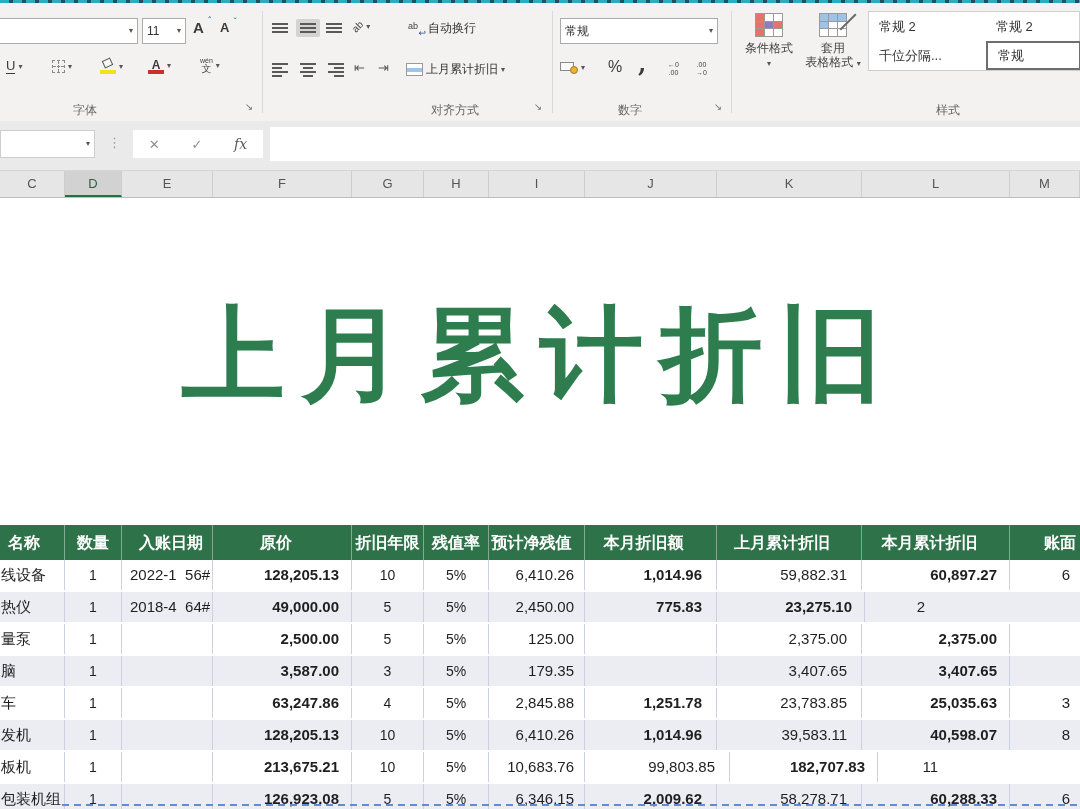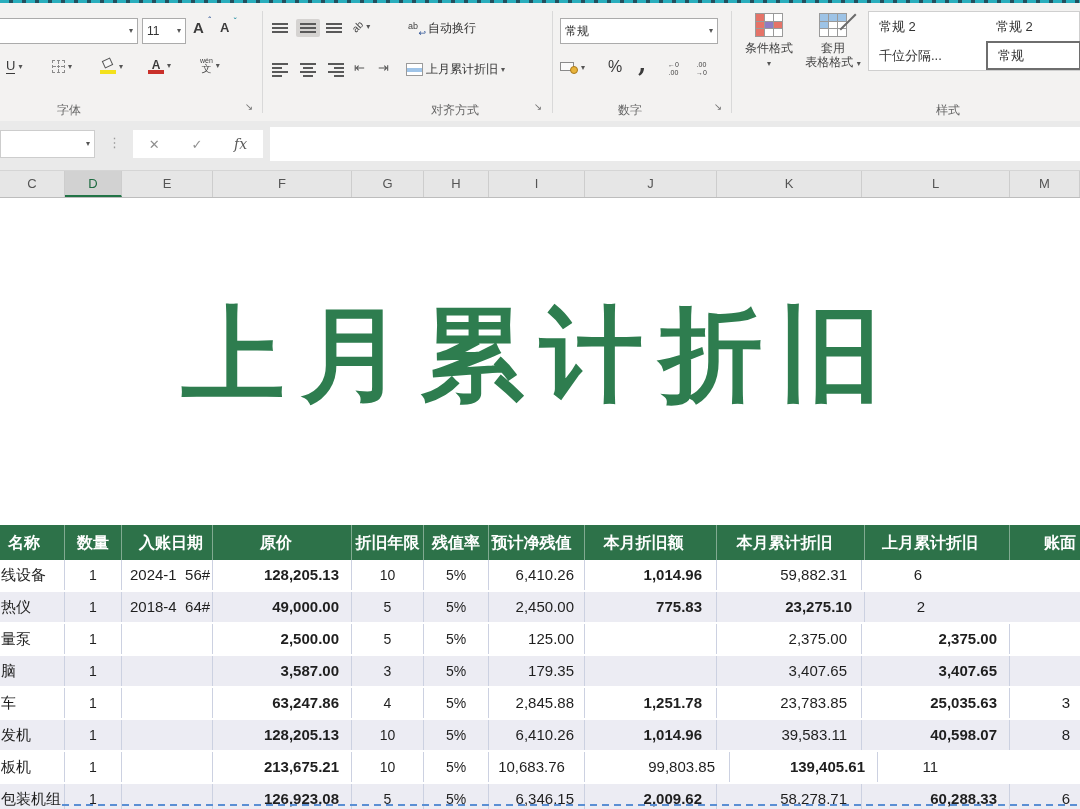--- a/index.html
+++ b/index.html
@@ -149,21 +149,21 @@
     <span class="fcolic"><span class="a">A</span><span class="bar"></span></span>
     <span class="dv">▾</span>
   </div>
   <div class="btn" style="left:200px;top:54px;">
     <span class="wenic">
       <span class="p">wén</span>
         <span class="h">文</span>
     </span>
     <span class="dv">▾</span>
   </div>
-  <div class="glabel" style="left:24px;width:90px;">字体</div>
+  <div class="glabel" style="left:40px;width:90px;">字体</div>
   <div class="launcher" style="left:243px;">↘</div>
   <div class="gsep" style="left:262px;"></div>
 
   <div class="btn" style="left:272px;top:20px;">
     <span class="bars">
         <i></i>
         <i></i>
         <i></i>
       </span>
   </div>
@@ -332,34 +332,35 @@
 <div id="tbl" class="abs">
     <div class="trow th">
       <div class="tcell ta-c c0" style="width: 65px;">名称</div>
       <div class="tcell ta-c c1" style="width: 57px;">数量</div>
       <div class="tcell ta-c c2" style="width: 91px;">入账日期</div>
       <div class="tcell ta-c c3" style="width: 139px;">原价</div>
       <div class="tcell ta-c c4" style="width: 72px;">折旧年限</div>
       <div class="tcell ta-c c5" style="width: 65px;">残值率</div>
       <div class="tcell ta-c c6" style="width: 96px;">预计净残值</div>
       <div class="tcell ta-c c7" style="width: 132px;">本月折旧额</div>
+      <div class="tcell ta-c c8" style="width: 145px;">上月累计折旧</div>
       <div class="tcell ta-c c9" style="width: 148px;">本月累计折旧</div>
-      <div class="tcell ta-c c8" style="width: 145px;">上月累计折旧</div>
       <div class="tcell ta-c c10" style="width: 70px;">账面</div>
     </div>
     <div class="trow tr">
       <div class="tcell c0" style="width: 65px;"><span class="name-in">线设备</span></div>
       <div class="tcell c1 ta-c sm" style="width: 57px;">1</div>
-      <div class="tcell c2" style="width: 91px;">2024-1  56#</div>
+      <div class="tcell c2" style="width: 91px;">2022-1  56#</div>
       <div class="tcell c3 ta-r b" style="width: 139px;">128,205.13</div>
       <div class="tcell c4 ta-c sm" style="width: 72px;">10</div>
       <div class="tcell c5 ta-c sm" style="width: 65px;">5%</div>
       <div class="tcell c6 ta-r" style="width: 96px;">6,410.26</div>
       <div class="tcell c7 ta-r b" style="width: 132px;">1,014.96</div>
       <div class="tcell c8 ta-r" style="width: 145px;">59,882.31</div>
+      <div class="tcell c9 ta-r b" style="width: 148px;">60,897.27</div>
       <div class="tcell c10 ta-r" style="width: 70px;">6</div>
     </div>
     <div class="trow tr band">
       <div class="tcell c0" style="width: 65px;"><span class="name-in">热仪</span></div>
       <div class="tcell c1 ta-c sm" style="width: 57px;">1</div>
       <div class="tcell c2" style="width: 91px;">2018-4  64#</div>
       <div class="tcell c3 ta-r b" style="width: 139px;">49,000.00</div>
       <div class="tcell c4 ta-c sm" style="width: 72px;">5</div>
       <div class="tcell c5 ta-c sm" style="width: 65px;">5%</div>
       <div class="tcell c6 ta-r" style="width: 96px;">2,450.00</div>
@@ -419,23 +420,23 @@
       <div class="tcell c9 ta-r b" style="width: 148px;">40,598.07</div>
       <div class="tcell c10 ta-r" style="width: 70px;">8</div>
     </div>
     <div class="trow tr">
       <div class="tcell c0" style="width: 65px;"><span class="name-in">板机</span></div>
       <div class="tcell c1 ta-c sm" style="width: 57px;">1</div>
       <div class="tcell c2" style="width: 91px;"></div>
       <div class="tcell c3 ta-r b" style="width: 139px;">213,675.21</div>
       <div class="tcell c4 ta-c sm" style="width: 72px;">10</div>
       <div class="tcell c5 ta-c sm" style="width: 65px;">5%</div>
-      <div class="tcell c6 ta-r" style="width: 96px; text-align: center;">10,683.76</div>
+      <div class="tcell c6 ta-r" style="width: 96px;">10,683.76</div>
       <div class="tcell c8 ta-r" style="width: 145px;">99,803.85</div>
-      <div class="tcell c9 ta-r b" style="width: 148px;">139,405.61</div>
+      <div class="tcell c9 ta-r b" style="width: 148px;">182,707.83</div>
       <div class="tcell c10 ta-r" style="width: 70px;">11</div>
     </div>
     <div class="trow tr band">
       <div class="tcell c0" style="width: 65px;"><span class="name-in">包装机组</span></div>
       <div class="tcell c1 ta-c sm" style="width: 57px;">1</div>
       <div class="tcell c2" style="width: 91px;"></div>
       <div class="tcell c3 ta-r b" style="width: 139px;">126,923.08</div>
       <div class="tcell c4 ta-c sm" style="width: 72px;">5</div>
       <div class="tcell c5 ta-c sm" style="width: 65px;">5%</div>
       <div class="tcell c6 ta-r" style="width: 96px;">6,346.15</div>

